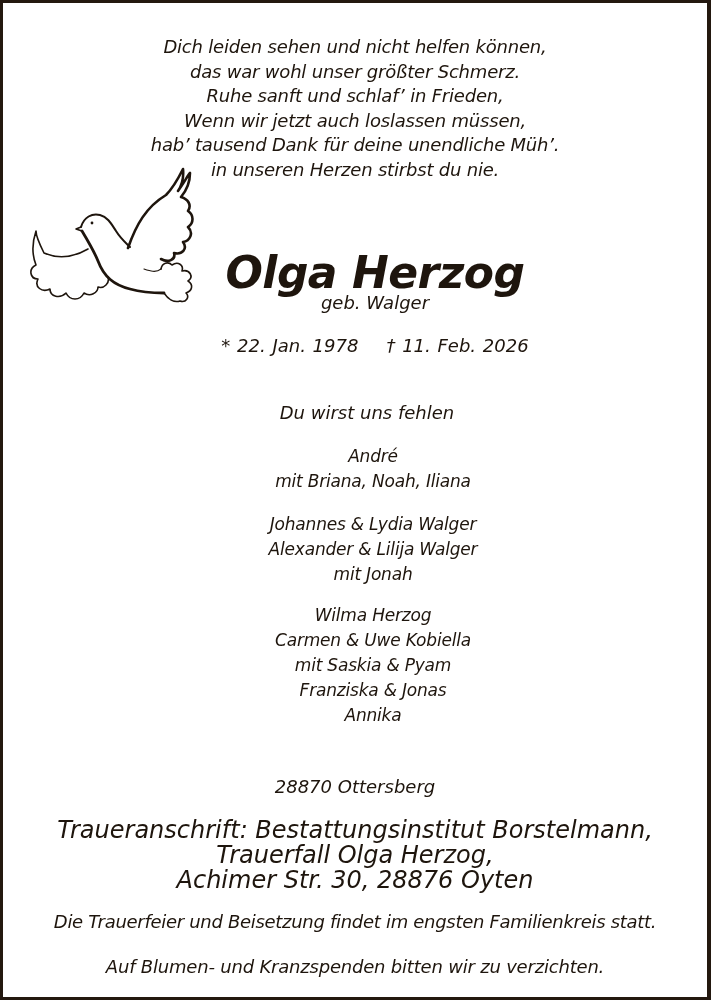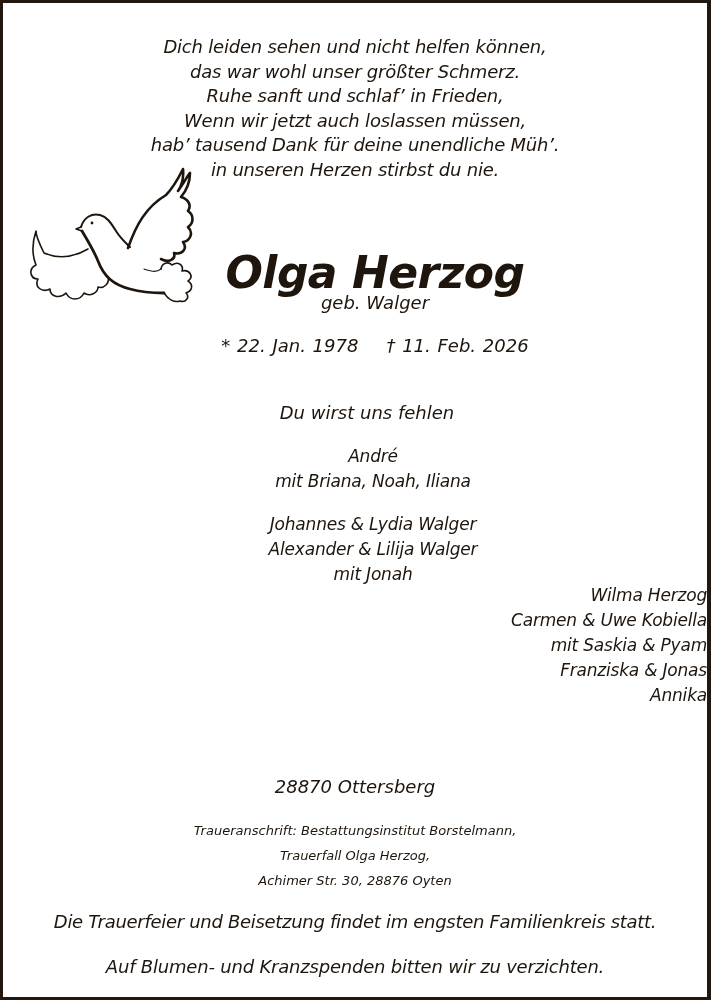--- a/index.html
+++ b/index.html
@@ -20,23 +20,23 @@
   .verse div { white-space: nowrap; }
   .dove { position: absolute; left: 15px; top: 162px; width: 178px; height: 146px; }
   .name { top: 240px; left: 40px; font-size: 44px; font-weight: bold; line-height: 60px; letter-spacing: -0.5px; }
   .maiden { top: 288px; left: 40px; font-size: 18px; line-height: 24px; }
   .dates { top: 331px; left: 40px; font-size: 18px; line-height: 24px; word-spacing: 1px; }
   .dates .gap { display: inline-block; width: 28px; }
   .farewell { top: 398px; font-size: 18px; line-height: 24px; margin-left: 24px; }
   .family { font-size: 17px; font-weight: normal; line-height: 25px; letter-spacing: -0.2px; padding-left: 36px; }
   .g1 { top: 441px; }
   .g2 { top: 509px; }
-  .g3 { top: 580px; text-align: right; }
+  .g3 { top: 600px; }
   .place { top: 772px; font-size: 18px; line-height: 24px; }
-  .address { top: 815px; font-size: 13px; line-height: 25px; }
+  .address { top: 815px; font-size: 24px; line-height: 25px; }
   .ceremony { top: 907px; font-size: 18px; line-height: 24px; letter-spacing: -0.3px; }
   .flowers { top: 952px; font-size: 18px; line-height: 24px; letter-spacing: -0.2px; }
 </style>
 </head>
 <body>
 
 <div class="frame">
 
   <div class="block verse">
     <div>Dich leiden sehen und nicht helfen können,</div>

